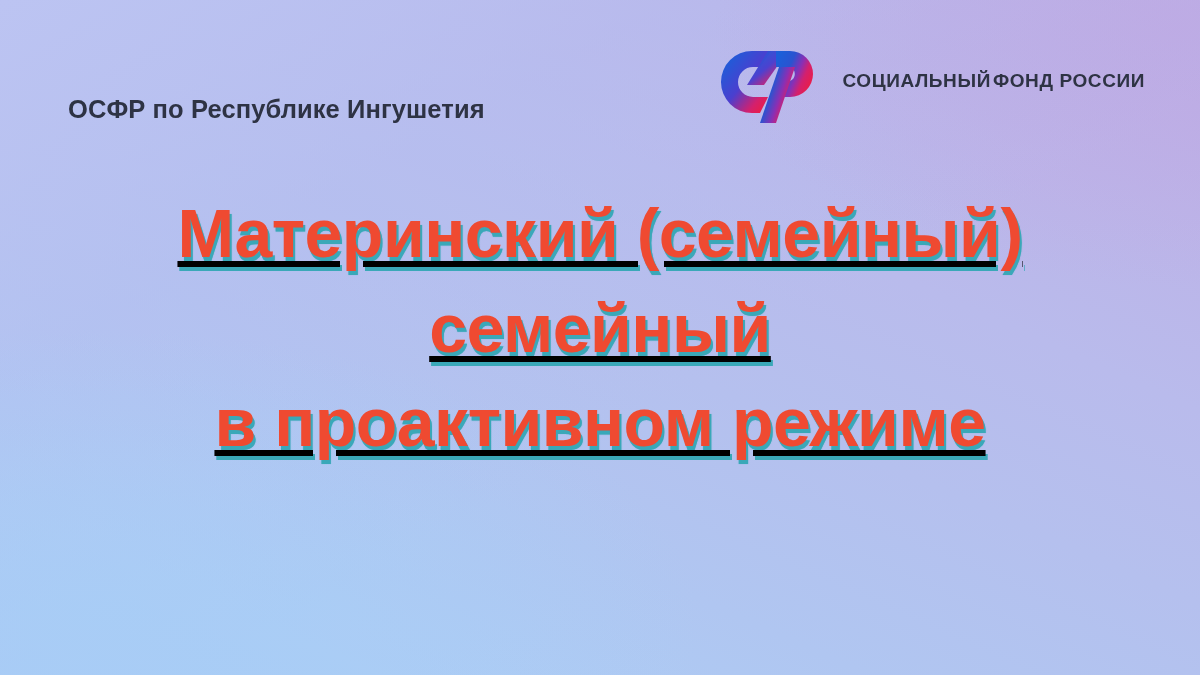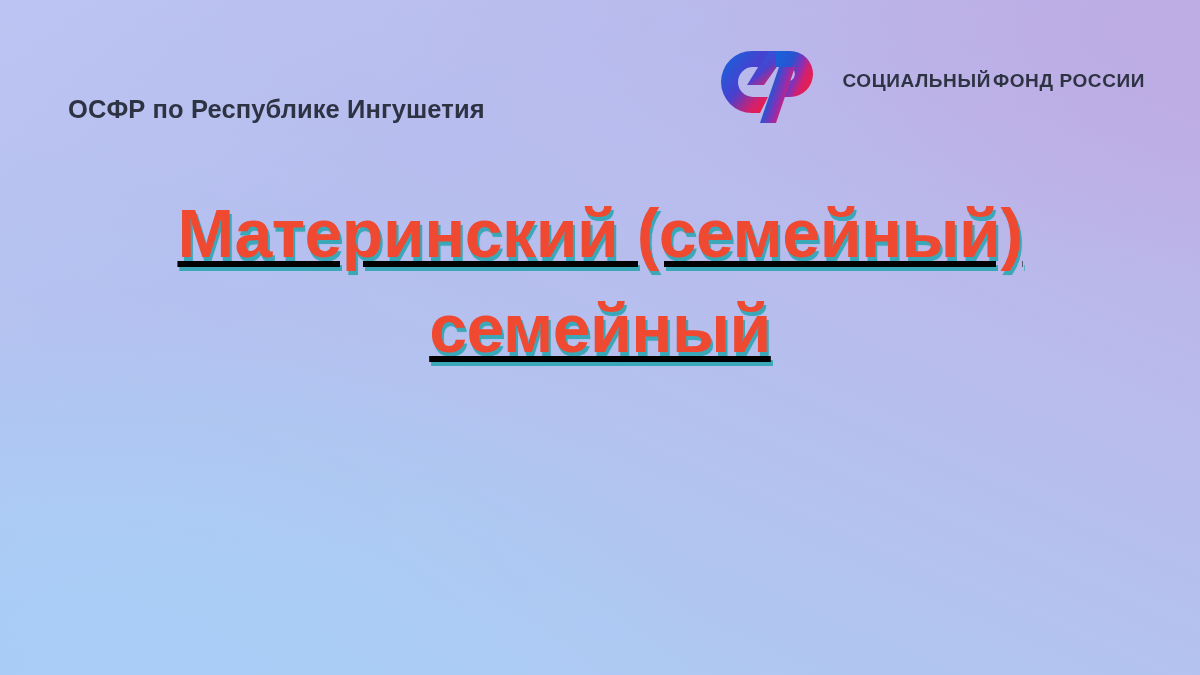--- a/index.html
+++ b/index.html
@@ -171,15 +171,16 @@
         <span>СОЦИАЛЬНЫЙ</span>
         <span>ФОНД РОССИИ</span>
       </div>
 
     </div>
   </div>
 
   <div class="title-block">
     <span class="title-line">Материнский (семейный)</span>
     <span class="title-line">семейный</span>
+    <span class="title-line">в проактивном режиме</span>
   </div>
 
 </div>
 
 </body></html>

